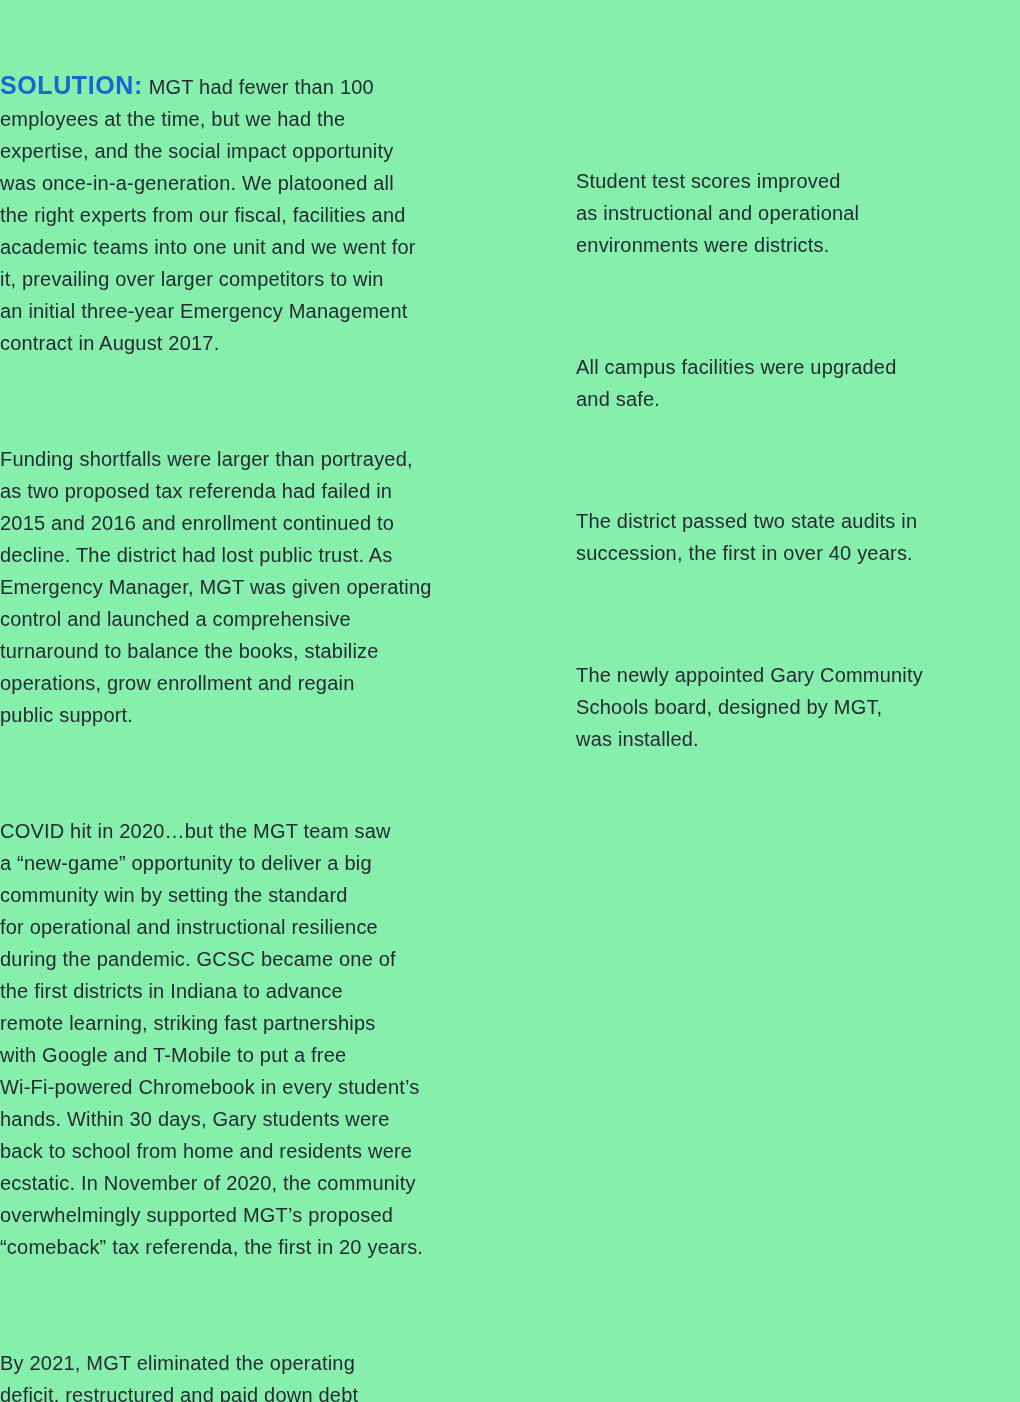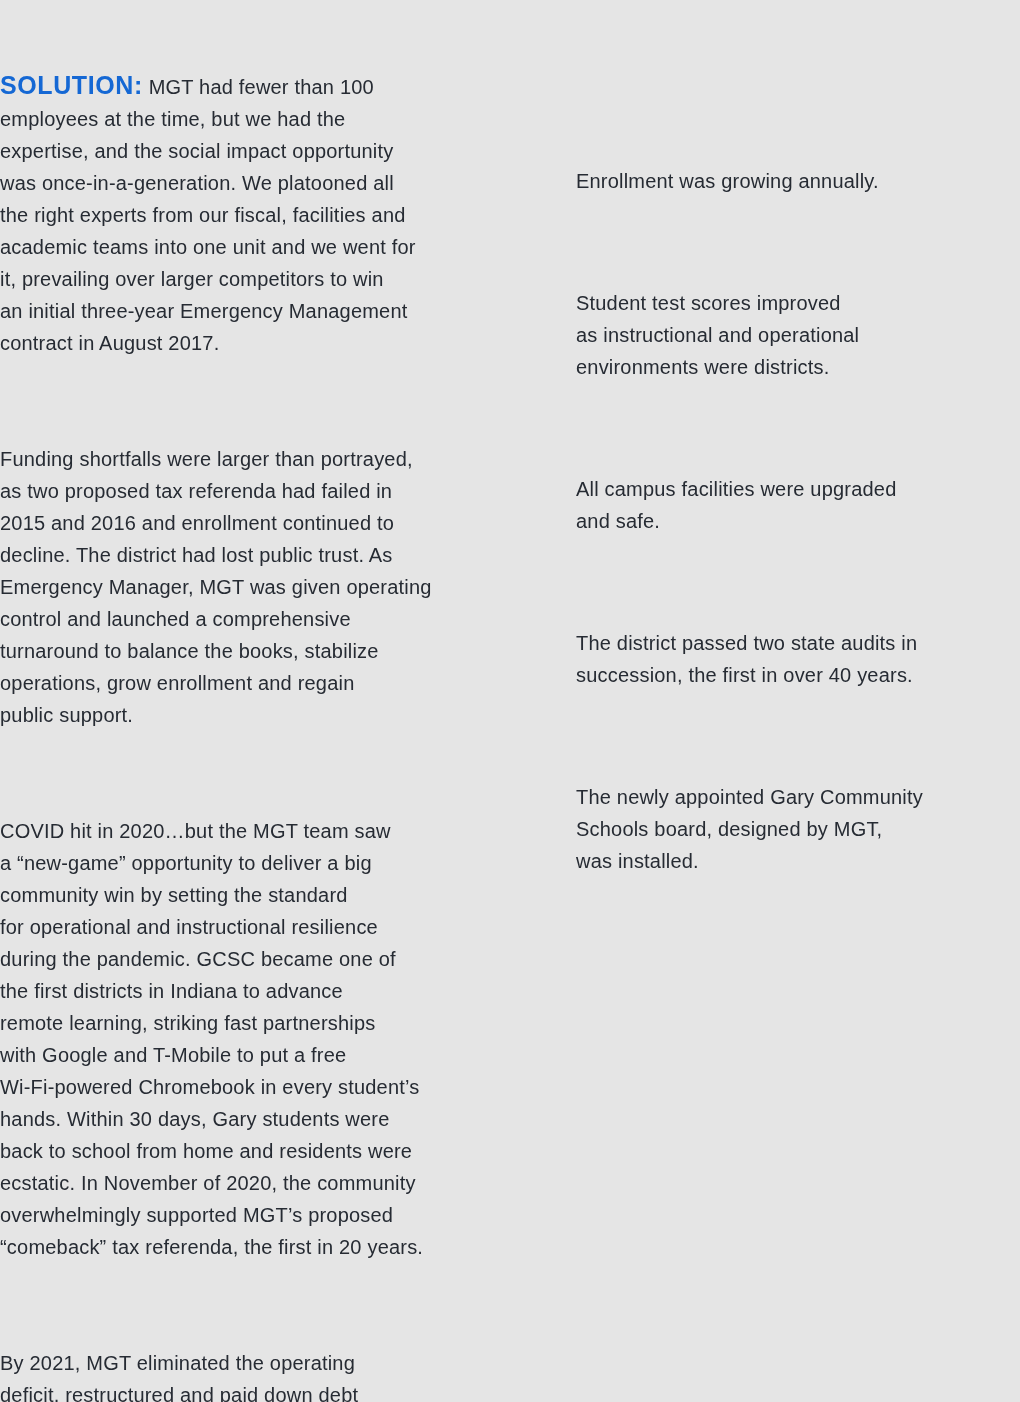--- a/index.html
+++ b/index.html
@@ -11,21 +11,21 @@
     width: 1020px;
     height: 1402px;
     font-family: "Liberation Sans", sans-serif;
     color: #262b33;
     overflow: hidden;
   }
   .page {
     position: relative;
     width: 1020px;
     height: 1402px;
-    background: #e5e5e5;
+    background: #86efac;
   }
   .col {
     position: absolute;
     top: 5px;
     font-size: 20px;
     line-height: 32px;
     letter-spacing: 0.2px;
     white-space: pre-wrap;
     font-weight: 500;
   }
@@ -88,21 +88,20 @@
 and reorganized the entire district to deliver
 academic progress. We even revitalized the
 dilapidated stadium with new stands, turf and
 track that could now be used for district and
 community events and enjoyment.</p>
   </section>
 
   <section class="col col-right">
 
     <ul class="results-list">
-      <li class="result-item">Enrollment was growing annually.</li>
       <li class="result-item">Student test scores improved
 as instructional and operational
 environments were districts.</li>
       <li class="result-item">All campus facilities were upgraded
 and safe.</li>
       <li class="result-item">The district passed two state audits in
 succession, the first in over 40 years.</li>
       <li class="result-item">The newly appointed Gary Community
 Schools board, designed by MGT,
 was installed.</li>

